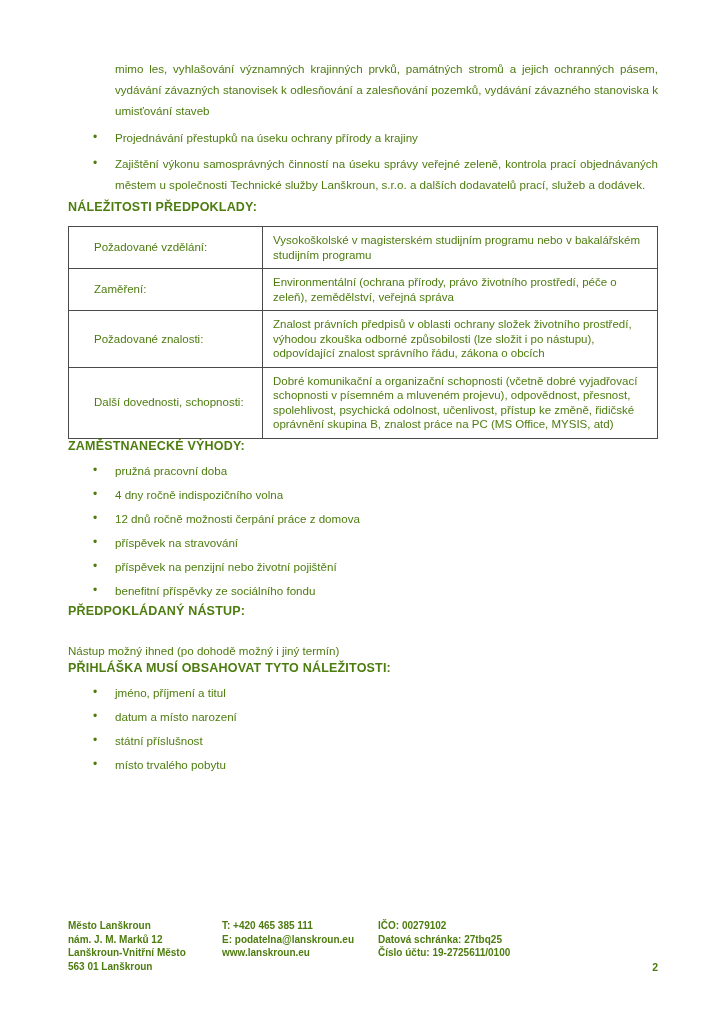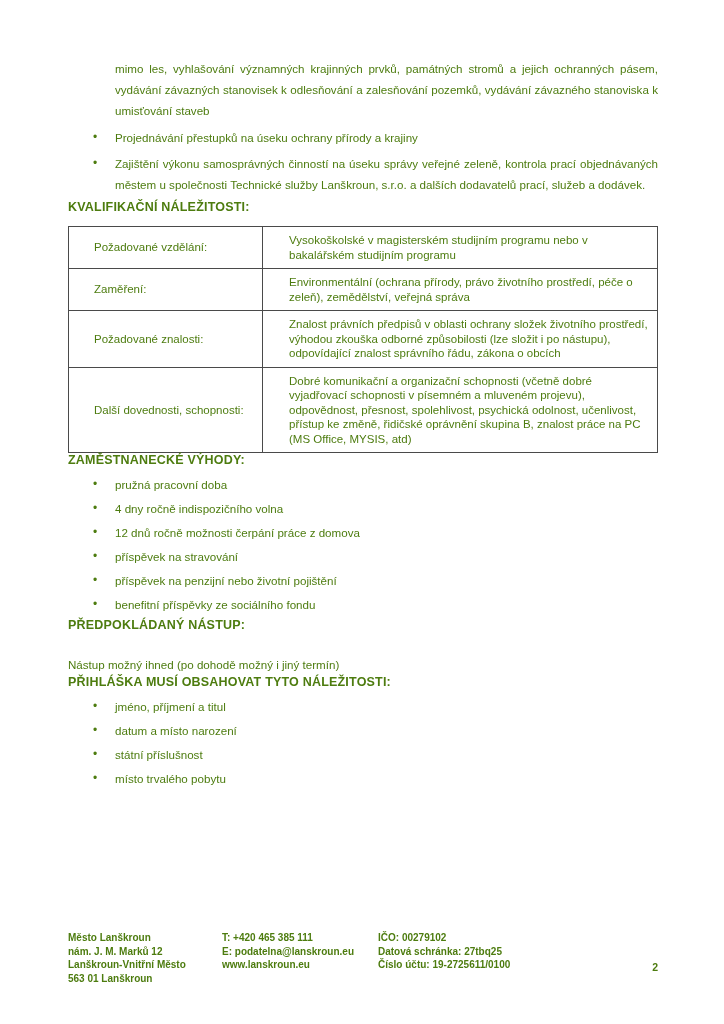--- a/index.html
+++ b/index.html
@@ -72,34 +72,34 @@
     font-size: 11.5px;
     line-height: 14.5px;
     padding: 6px 8px;
     vertical-align: middle;
   }
   table.qual-table td.label {
     width: 160px;
     padding-left: 25px;
   }
   table.qual-table td.value {
-    padding-left: 26px;
+    padding-left: 10px;
   }
 
   .footer {
     position: absolute;
     left: 68px;
     top: 919px;
     width: 590px;
     height: 58px;
     font-size: 10px;
     font-weight: bold;
     line-height: 13.5px;
   }
-  .fcol { position: absolute; top: 12px; white-space: nowrap; }
+  .fcol { position: absolute; top: 0; white-space: nowrap; }
   .fcol.c1 { left: 0; }
   .fcol.c2 { left: 154px; }
   .fcol.c3 { left: 310px; }
 
   .page-number {
     position: absolute;
     right: 66px;
     top: 961px;
     font-size: 10.5px;
     font-weight: bold;
@@ -111,21 +111,21 @@
 <div class="page">
   <div class="content">
 
     <p class="para indent justify">mimo les, vyhlašování významných krajinných prvků, památných stromů a jejich ochranných pásem, vydávání závazných stanovisek k odlesňování a zalesňování pozemků, vydávání závazného stanoviska k umisťování staveb</p>
 
     <ul class="bullet-list">
       <li>Projednávání přestupků na úseku ochrany přírody a krajiny</li>
       <li class="justify">Zajištění výkonu samosprávných činností na úseku správy veřejné zeleně, kontrola prací objednávaných městem u společnosti Technické služby Lanškroun, s.r.o. a dalších dodavatelů prací, služeb a dodávek.</li>
     </ul>
 
-    <h2 class="sec-heading mt-sec">KVALIFIKAČNÍ NÁLEŽITOSTI:</h2>
+    <h2 class="sec-heading mt-sec">NÁLEŽITOSTI PŘEDPOKLADY:</h2>
 
     <table class="qual-table">
       <tbody>
         <tr>
           <td class="label">Požadované vzdělání:</td>
           <td class="value">Vysokoškolské v magisterském studijním programu nebo v bakalářském studijním programu</td>
         </tr>
         <tr>
           <td class="label">Zaměření:</td>
           <td class="value">Environmentální (ochrana přírody, právo životního prostředí, péče o zeleň), zemědělství, veřejná správa</td>

